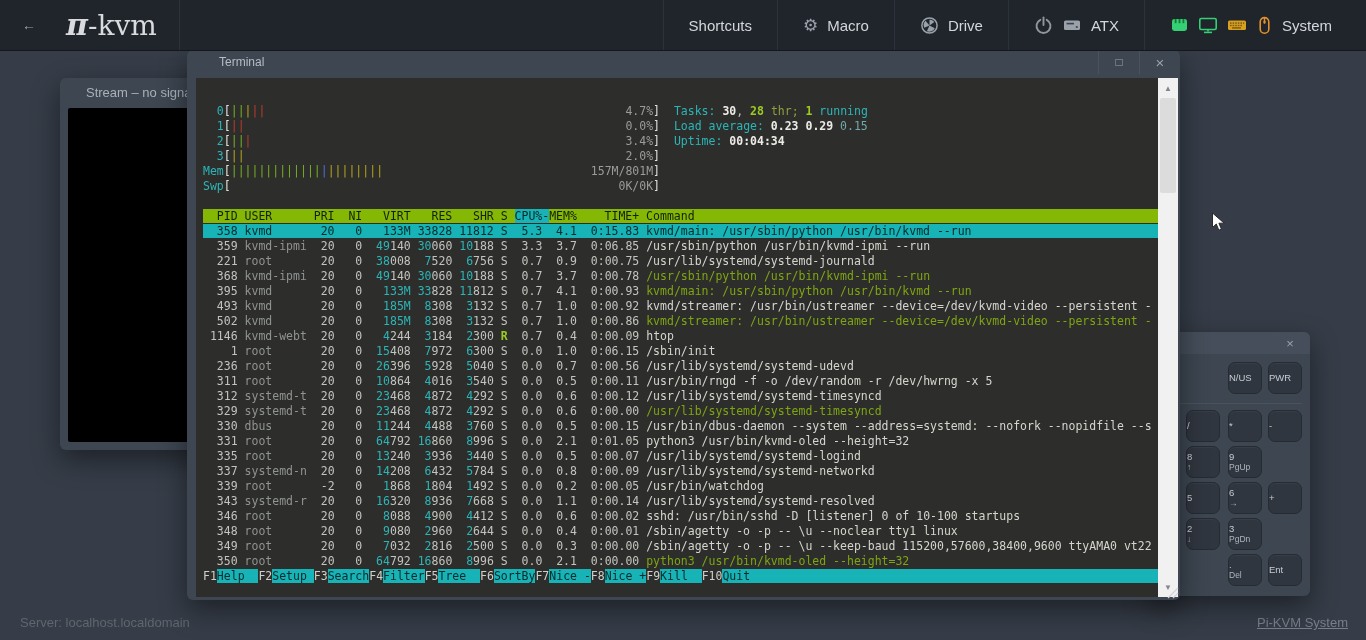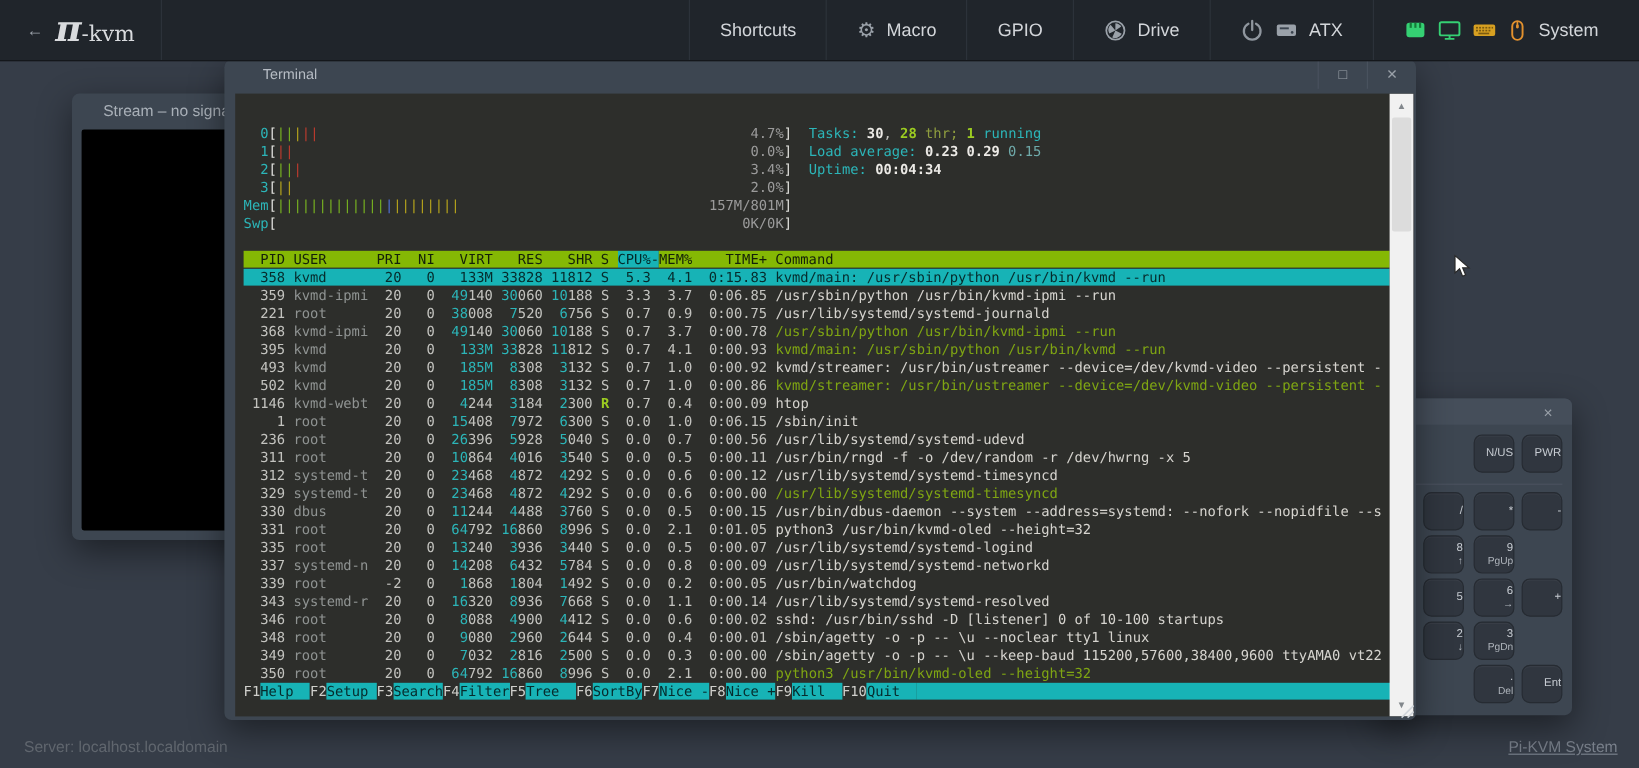--- a/index.html
+++ b/index.html
@@ -4,21 +4,21 @@
 <style>
   html,body{margin:0;padding:0;background:#363d48;}
   .stage{position:relative;width:1366px;height:640px;overflow:hidden;
          font-family:"Liberation Sans",sans-serif;background:#363d48;}
 
   
   .topbar{position:absolute;left:0;top:0;width:1366px;height:50px;background:#20252b;
           border-bottom:1px solid #14171b;display:flex;align-items:stretch;z-index:20;}
   .logo-area{display:flex;align-items:center;gap:10px;padding:0 22px;border-right:1px solid #2c323a;cursor:pointer;}
   .back{color:#9aa1a9;font-size:14px;}
-  .logo-txt{font-family:"DejaVu Serif",serif;font-size:18px;color:#d9dbde;display:inline-block;line-height:1;}
+  .logo-txt{font-family:"DejaVu Serif",serif;font-size:28px;color:#d9dbde;display:inline-block;line-height:1;margin-left:20px;}
   .logo-txt::first-letter{font-style:italic;font-weight:bold;font-size:30px;}
   .menu{margin-left:auto;display:flex;align-items:stretch;border-radius:25px;}
   .menu-item{display:flex;align-items:center;gap:9px;padding:0 25px;border-left:1px solid #2c323a;
              color:#d3d6da;font-size:15px;cursor:pointer;}
   .menu-item:last-child{padding-right:34px;}
   .gear{color:#9aa1a9;font-size:17px;line-height:1;}
   .navsvg{display:block;}
 
   
   .win{position:absolute;background:#3d4651;border-radius:6px;
@@ -69,21 +69,21 @@
   .resize-h{position:absolute;right:1px;bottom:1px;width:13px;height:13px;cursor:nwse-resize;}
 
   
   .kp-win{left:1150px;top:332px;width:160px;height:264px;z-index:2;background:#3d4651;}
   .kp-title{height:22px;background:#454e5a;border-radius:6px 6px 0 0;position:relative;}
   .kp-close{position:absolute;right:8px;top:0;width:24px;height:22px;display:flex;align-items:center;
             justify-content:center;color:#9aa1a9;font-size:13px;cursor:pointer;}
   .kp-sep{position:absolute;left:8px;right:8px;top:71px;border-top:1px solid #4a525e;}
   .kp-btn{position:absolute;width:32px;height:30px;background:#30363f;border:1px solid #262b32;
           border-radius:7px;color:#c7ccd2;font-size:9.5px;display:flex;flex-direction:column;
-          align-items:flex-end;justify-content:center;line-height:10px;cursor:pointer;
+          align-items:flex-start;justify-content:center;line-height:10px;cursor:pointer;
           box-shadow:inset 0 1px 0 rgba(255,255,255,.04);}
   .kp-btn .sub{font-size:8.5px;color:#aeb4bb;}
 
   
   .footer-server{position:absolute;left:20px;top:615px;color:#60666e;font-size:13px;}
   .footer-link{position:absolute;right:18px;top:615px;color:#787f8a;font-size:13px;
                text-decoration:underline;cursor:pointer;}
 
   .cursor{position:absolute;left:1211px;top:212px;z-index:50;pointer-events:none;}
 </style>
@@ -97,23 +97,20 @@
       <span class="back">←</span>
       <span class="logo-txt">π-kvm</span>
     </div>
     <nav class="menu">
       <div class="menu-item">
         <span>Shortcuts</span>
       </div>
       <div class="menu-item">
         <span class="gear">⚙</span>
         <span>Macro</span>
-      </div>
-      <div class="menu-item">
-        <span>GPIO</span>
       </div>
       <div class="menu-item">
         <svg class="navsvg" width="19" height="19" viewBox="0 0 18 18">
           <circle cx="9" cy="9" r="7.2" fill="none" stroke="#9aa1a9" stroke-width="1.4"></circle>
           <path d="M9 9 L9 3.2 A5.8 5.8 0 0 1 13.6 5.8 Z" fill="#9aa1a9"></path>
           <path d="M9 9 L14 11.5 A5.8 5.8 0 0 1 6.5 14.4 Z" fill="#9aa1a9"></path>
           <path d="M9 9 L4.2 11.2 A5.8 5.8 0 0 1 5.2 4.4 Z" fill="#9aa1a9"></path>
         </svg>
         <span>Drive</span>
       </div>

